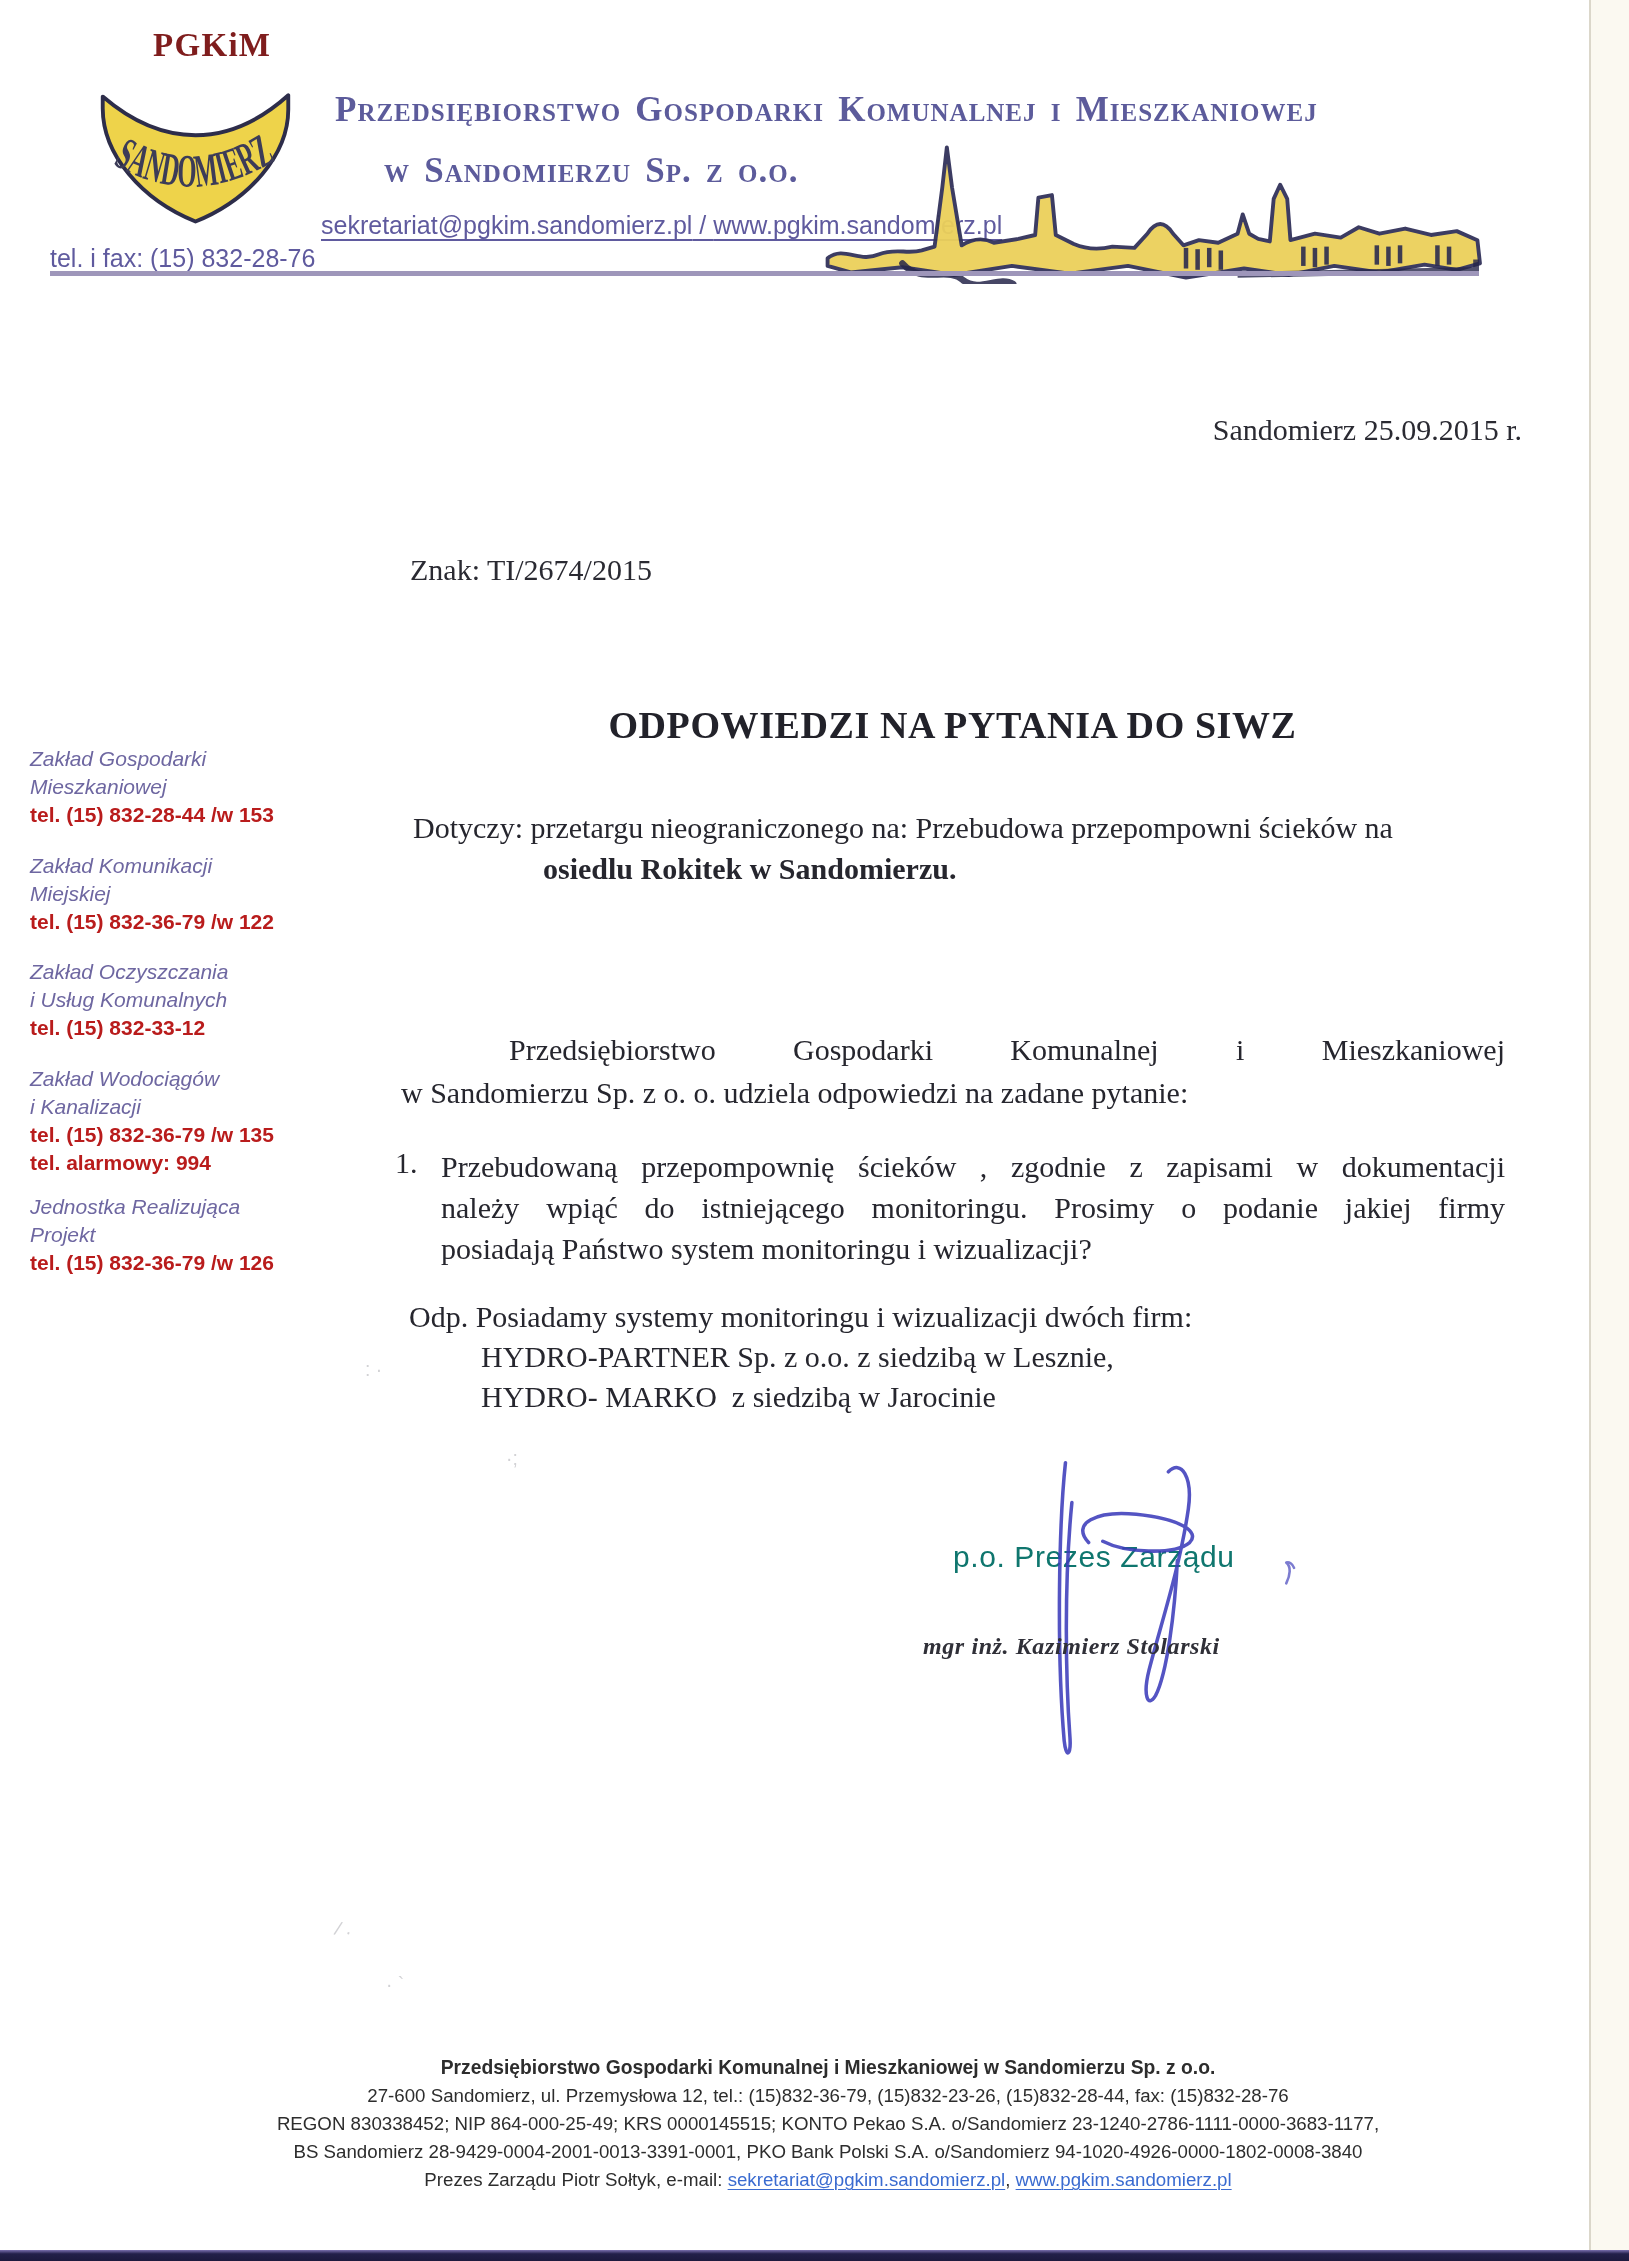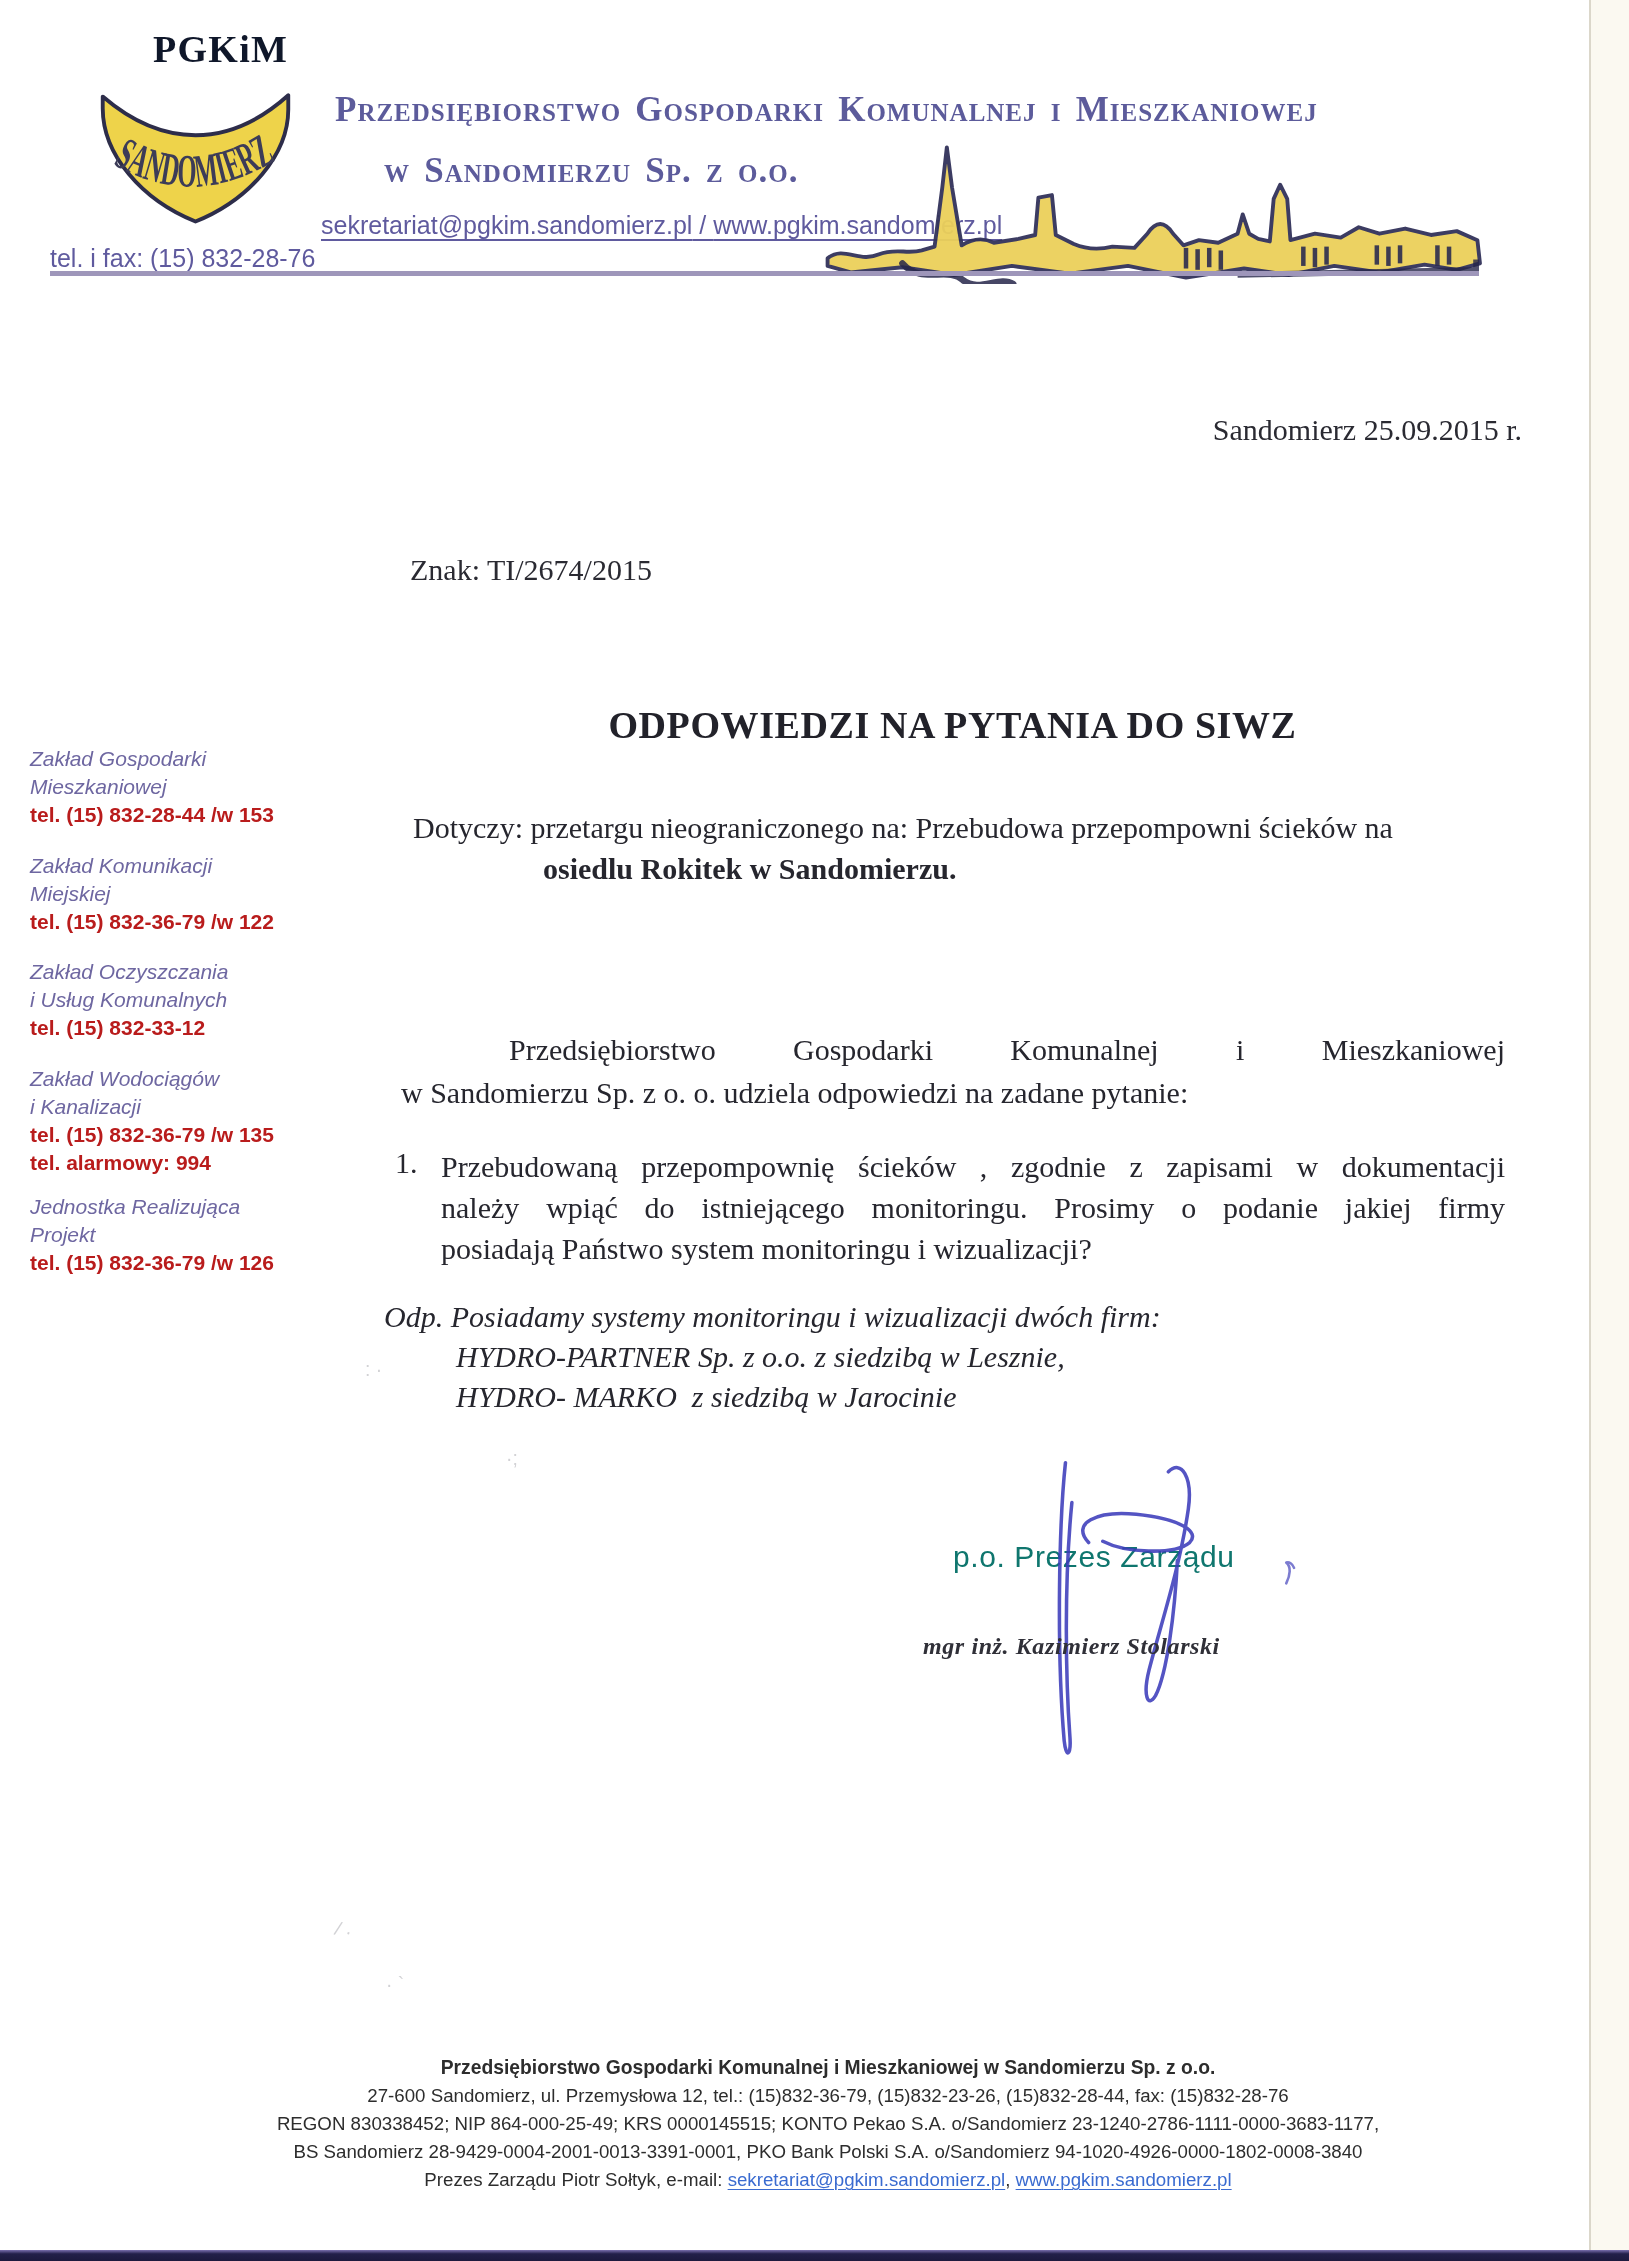--- a/index.html
+++ b/index.html
@@ -2,22 +2,22 @@
 <html lang="pl" style="font-size:10.3px"><head>
 <meta charset="utf-8">
 <style>
   html,body{margin:0;padding:0;background:#ffffff;}
   body{width:1630px;height:2261px;position:relative;overflow:hidden;
        font-family:"Liberation Serif",serif;color:#26262e;}
   .abs{position:absolute;}
   .serif{font-family:"Liberation Serif",serif;}
   .sans{font-family:"Liberation Sans",sans-serif;}
   
-  .logo-acronym{left:153px;top:27px;font-size:38px;font-weight:700;
-       letter-spacing:1.3px;color:#0f172a;font-family:"Liberation Serif",serif;}
+  .logo-acronym{left:153px;top:27px;font-size:33px;font-weight:700;
+       letter-spacing:1.3px;color:#7f1d1d;font-family:"Liberation Serif",serif;}
   .org-line{color:#5c5b9b;font-weight:700;font-variant:small-caps;
        font-size:35px;letter-spacing:1px;word-spacing:4.5px;white-space:nowrap;}
   .org1{left:335px;top:90px;}
   .org2{left:384px;top:151px;}
   .hdr-link-line{left:321px;top:211px;font-size:25px;color:#5f5a9e;
        text-decoration:underline;text-decoration-thickness:1.9px;text-underline-offset:4.5px;
        white-space:pre;}
   .telfax{left:50px;top:244px;font-size:25px;color:#5f5a9e;
        text-decoration:underline;text-decoration-thickness:1.9px;text-underline-offset:4.5px;}
   .hdr-rule{left:50px;top:271px;width:1429px;height:4.5px;background:#9e96ba;}
@@ -31,21 +31,21 @@
   
   .title{left:401px;top:703px;width:1103px;text-align:center;
        font-size:38px;font-weight:700;color:#22222a;letter-spacing:0.6px;}
   .regard1{left:413px;top:811px;font-size:30px;}
   .regard2{left:543px;top:852px;font-size:30px;font-weight:bold;}
   .intro{left:401px;top:1028px;width:1104px;font-size:30px;line-height:43px;}
   .jline{text-align:justify;text-align-last:justify;}
   .indent1{padding-left:108px;}
   .q1num{left:395px;top:1146px;font-size:30px;}
   .q1{left:441px;top:1146px;width:1064px;font-size:30px;line-height:41px;}
-  .answer{left:384px;top:1297px;font-size:30px;line-height:40px;font-style:italic;}
+  .answer{left:409px;top:1297px;font-size:30px;line-height:40px;}
   .ans-ind{margin-left:72px;white-space:pre-wrap;}
   
   .pos-title{left:953px;top:1540px;font-size:30px;color:#0f766e;
        font-family:"Liberation Sans",sans-serif;letter-spacing:0.6px;}
   .signer{left:923px;top:1633px;font-size:24px;font-weight:700;font-style:italic;
        color:#303038;letter-spacing:0.6px;}
   
   .footer{left:13px;top:2054px;width:1630px;text-align:center;
        font-family:"Liberation Sans",sans-serif;color:#2d2d2d;
        font-size:18.7px;line-height:28px;}

